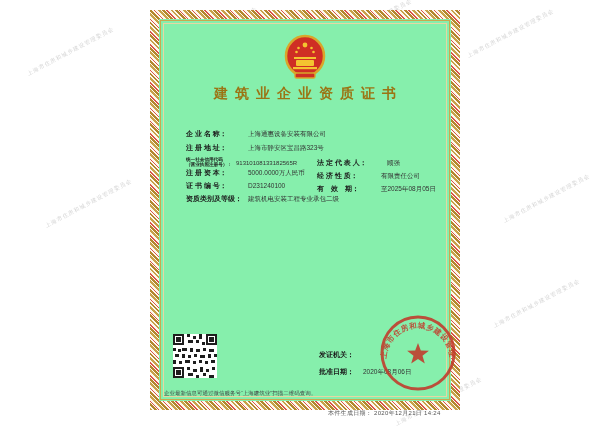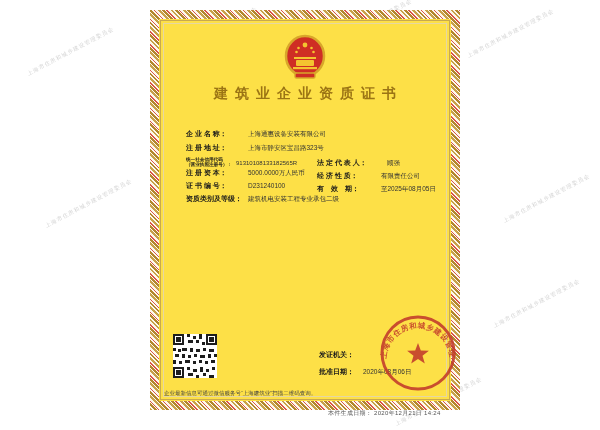--- a/index.html
+++ b/index.html
@@ -4,21 +4,21 @@
 <style>
   html,body{margin:0;padding:0;}
   body{
     width:600px;height:430px;position:relative;overflow:hidden;
     background:#ffffff;
     font-family:"Liberation Sans", sans-serif;
     -webkit-font-smoothing:antialiased;
   }
   .cert{
     position:absolute;left:150px;top:10px;width:310px;height:400px;
-    box-sizing:border-box;background:#fde047;
+    box-sizing:border-box;background:#86efac;
     border:9px solid;
     border-image:repeating-linear-gradient(45deg,#c8a24a 0 2px,#fdf8ec 2px 3px,#b3862c 3px 5px,#fdf8ec 5px 6px,#d9544a 6px 7px,#fdf8ec 7px 9px) 9;
   }
   .cert-inner{
     position:absolute;inset:1px;border:1px solid #c9a94f;
     outline:1px solid #e6d7a3;outline-offset:-4px;pointer-events:none;
   }
   .emblem{position:absolute;left:50%;top:14px;transform:translateX(-50%);}
   .title{
     position:absolute;left:0;right:0;top:66px;text-align:center;

